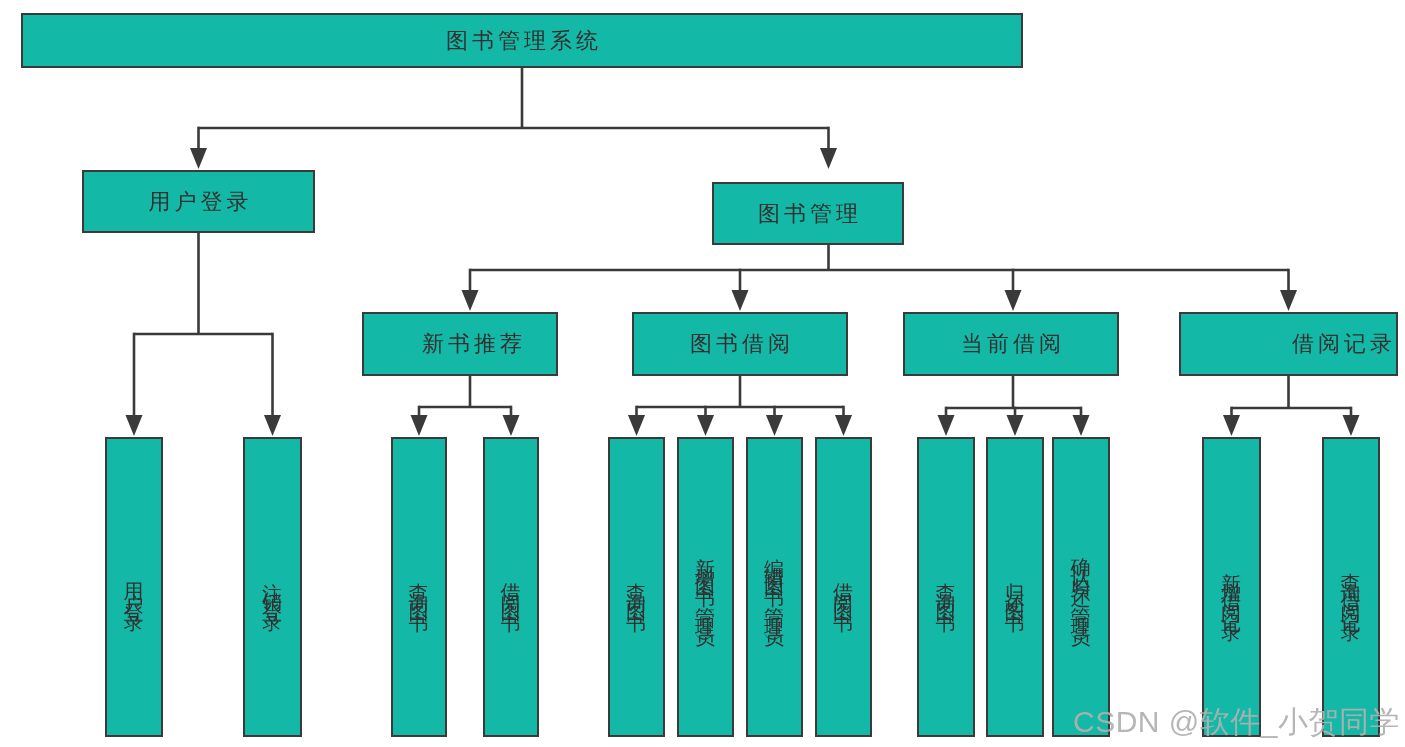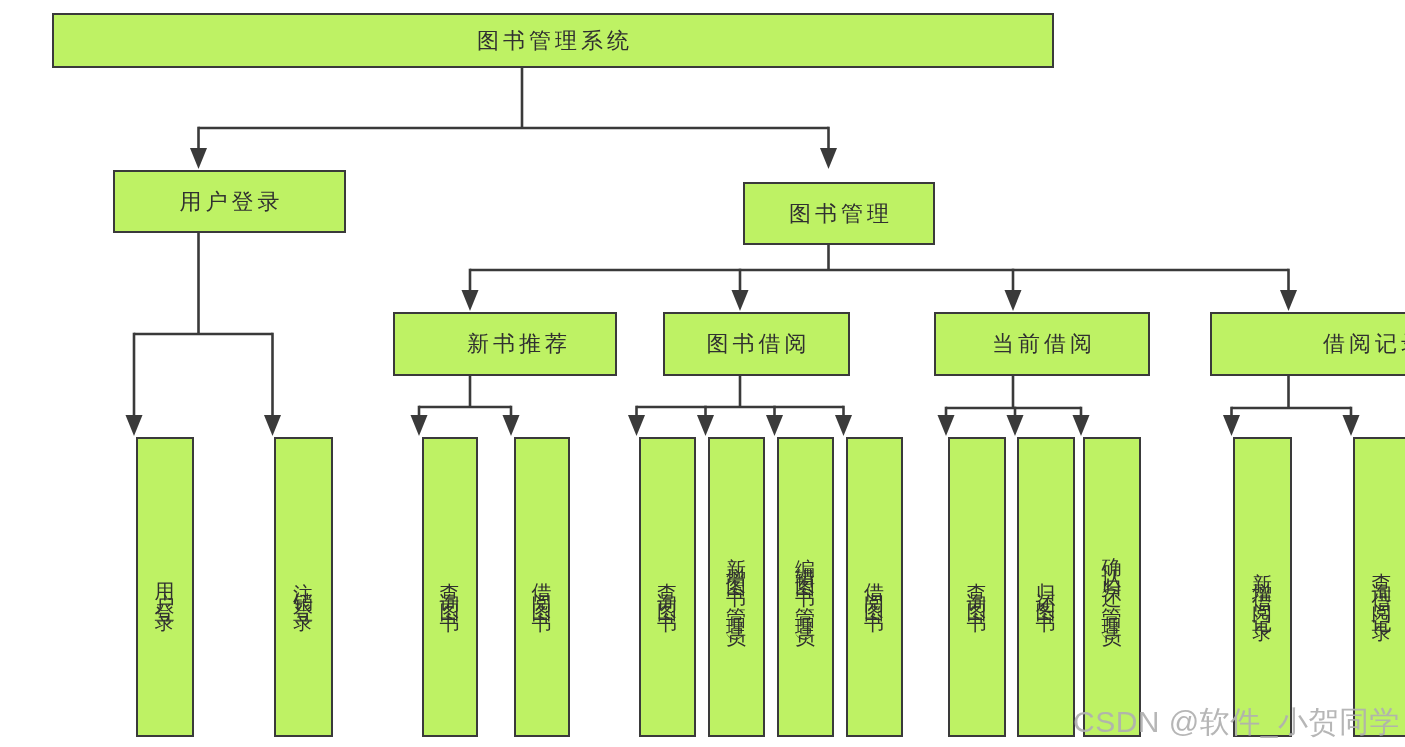--- a/index.html
+++ b/index.html
@@ -15,28 +15,27 @@
   }
 
   svg.edges {
     position: absolute;
     left: 0; top: 0;
     z-index: 1;
   }
 
   #nodes .node {
     position: absolute;
-    background: #bef264;
+    background: #14b8a6;
     border: 2px solid #3a3a3a;
     display: flex;
     align-items: center;
     justify-content: center;
     color: #303030;
     z-index: 2;
-    margin-left: 31px;
   }
   .node.horizontal .lbl {
     font-size: 22px;
     letter-spacing: 4px;
     text-indent: 4px;
     white-space: nowrap;
   }
   .node.vertical .lbl {
     writing-mode: vertical-rl;
     text-orientation: mixed;
@@ -117,24 +116,24 @@
   <div id="nodes">
       <div class="node horizontal" style="left: 21px; top: 13px; width: 1002px; height: 55px;">
         <span class="lbl">图书管理系统</span>
       </div>
       <div class="node horizontal" style="left: 82px; top: 170px; width: 233px; height: 63px;">
         <span class="lbl">用户登录</span>
       </div>
       <div class="node horizontal" style="left: 712px; top: 182px; width: 192px; height: 63px;">
         <span class="lbl">图书管理</span>
       </div>
-      <div class="node horizontal" style="left: 362px; top: 312px; width: 224px; height: 64px; padding-left: 24px;">
+      <div class="node horizontal" style="left: 362px; top: 312px; width: 196px; height: 64px; padding-left: 24px;">
         <span class="lbl">新书推荐</span>
       </div>
-      <div class="node horizontal" style="left: 632px; top: 312px; width: 187px; height: 64px;">
+      <div class="node horizontal" style="left: 632px; top: 312px; width: 216px; height: 64px;">
         <span class="lbl">图书借阅</span>
       </div>
       <div class="node horizontal" style="left: 903px; top: 312px; width: 216px; height: 64px;">
         <span class="lbl">当前借阅</span>
       </div>
       <div class="node horizontal" style="left: 1179px; top: 312px; width: 219px; height: 64px; justify-content: flex-end;">
         <span class="lbl">借阅记录</span>
       </div>
       <div class="node vertical" style="left: 105px; top: 437px; width: 58px; height: 300px;">
         <span class="lbl">用户登录</span>

